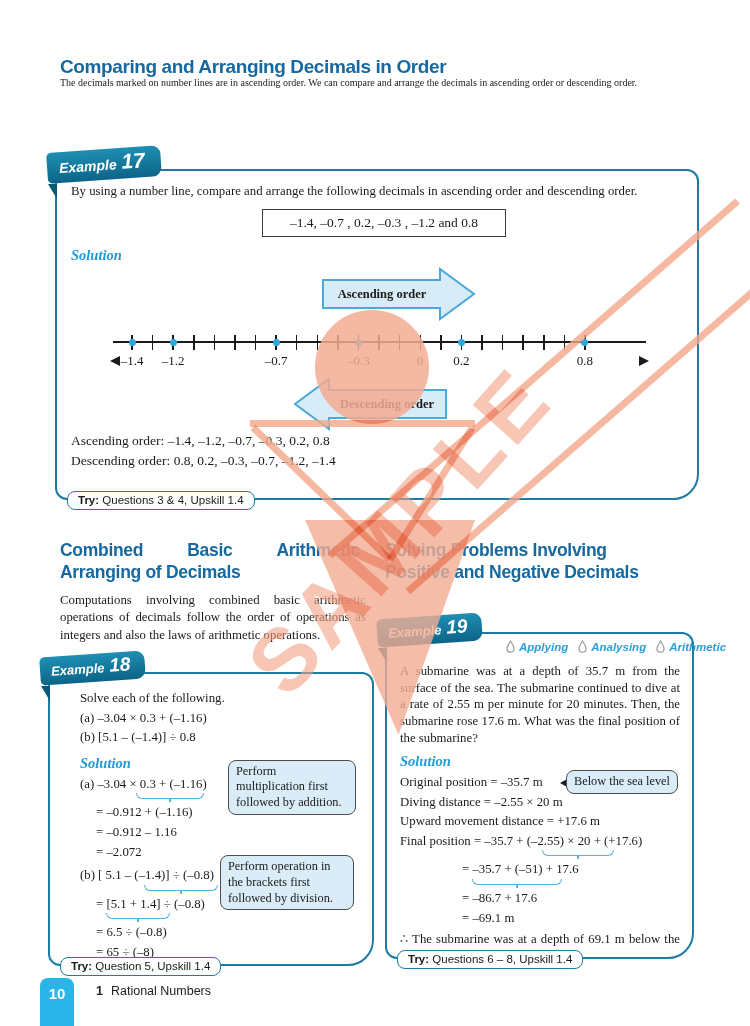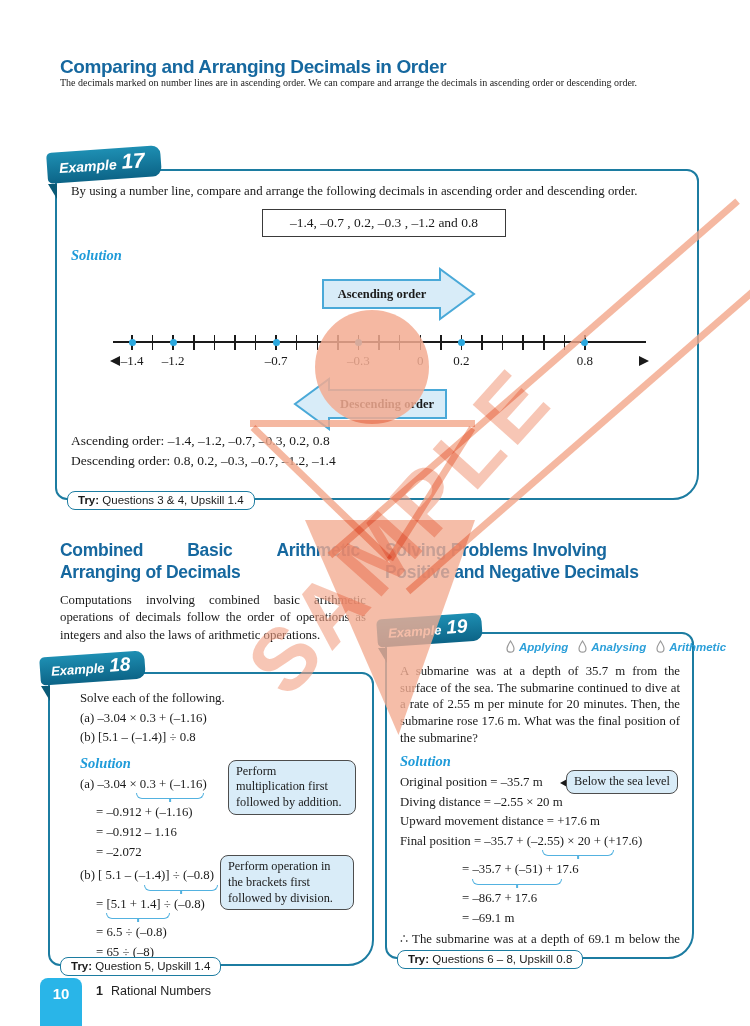--- a/index.html
+++ b/index.html
@@ -79,21 +79,21 @@
   .callout{position:absolute;background:#d9ecf8;border:1.8px solid #4d4d4d;border-radius:8px;
            padding:3px 7px;font-size:12.3px;line-height:1.28;z-index:4;}
 
   
   .skills{position:absolute;left:118px;top:6px;display:flex;align-items:center;gap:9px;
           font-family:"Liberation Sans",sans-serif;font-style:italic;font-weight:bold;
           font-size:11.5px;color:#2b9fd9;white-space:nowrap;}
   .skill{display:flex;align-items:center;gap:3px;}
 
   
-  .page-num{position:absolute;left:40px;top:978px;width:42px;height:48px;background:#29b5e8;
+  .page-num{position:absolute;left:40px;top:978px;width:34px;height:48px;background:#29b5e8;
             border-radius:8px 8px 0 0;color:#fff;font-family:"Liberation Sans",sans-serif;
             font-weight:bold;font-size:15px;text-align:center;padding-top:7px;box-sizing:border-box;}
   .chapter{position:absolute;left:96px;top:984px;font-family:"Liberation Sans",sans-serif;
            font-size:12.5px;color:#222;}
   .chapter b{margin-right:8px;}
 
   
   .wm{position:absolute;inset:0;z-index:40;pointer-events:none;}
   .wm > div{position:absolute;mix-blend-mode:multiply;}
   .wm-circle{left:315px;top:310px;width:114px;height:114px;border-radius:50%;
@@ -295,21 +295,21 @@
         <span>= –35.7 +  (–51)  + 17.6</span>
         <span class="brace" style="left:10px;width:88px;bottom:-7px;"></span>
       </div>
       <div class="mline ind2">= –86.7  + 17.6</div>
       <div class="mline ind2">= –69.1 m</div>
       <div class="mline para" style="margin-top:5px;">∴ The submarine was at a depth of 69.1 m below the sea level.</div>
     </div>
 
     <div class="try-box">
       <b>Try:</b>
-      <span>Questions 6 – 8, Upskill 0.8</span>
+      <span>Questions 6 – 8, Upskill 1.4</span>
     </div>
   </div>
 
   <div class="page-num">10</div>
   <div class="chapter">
     <b>1</b><span>Rational Numbers</span>
   </div>
 
   <div class="wm">
     <div class="wm-circle"></div>

